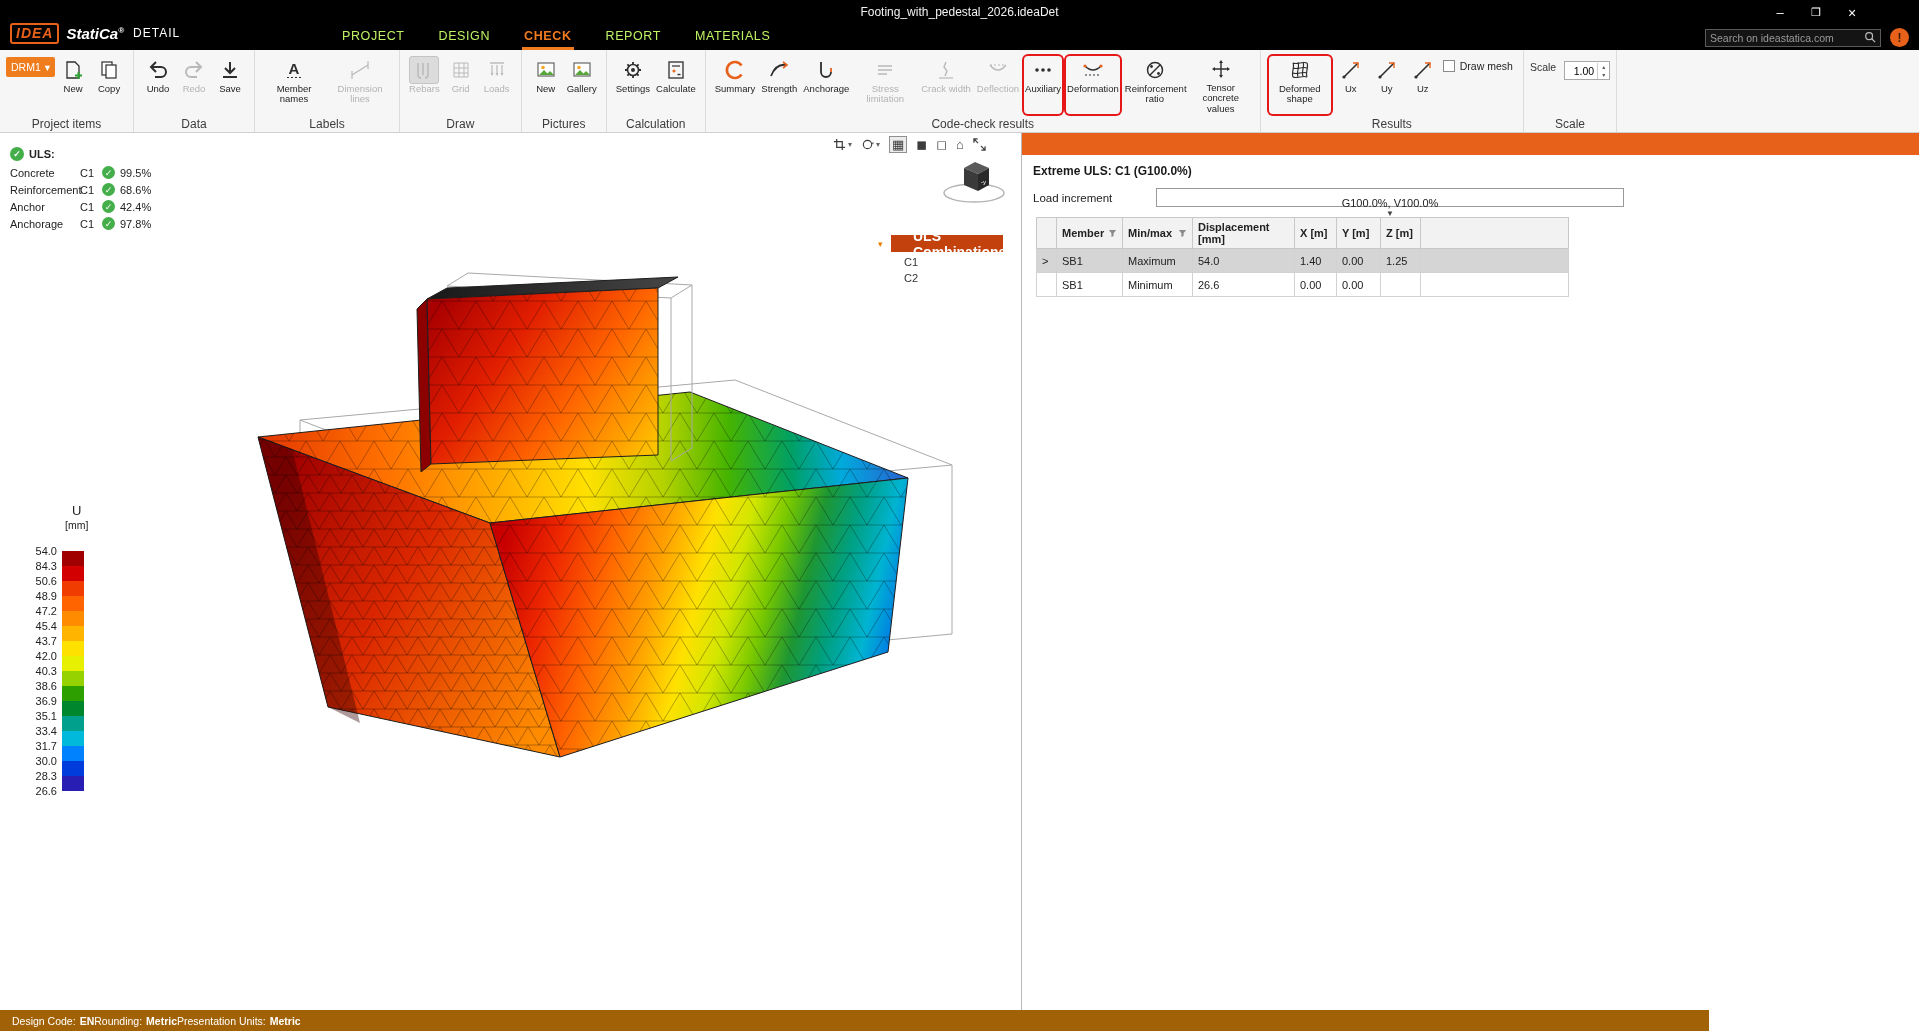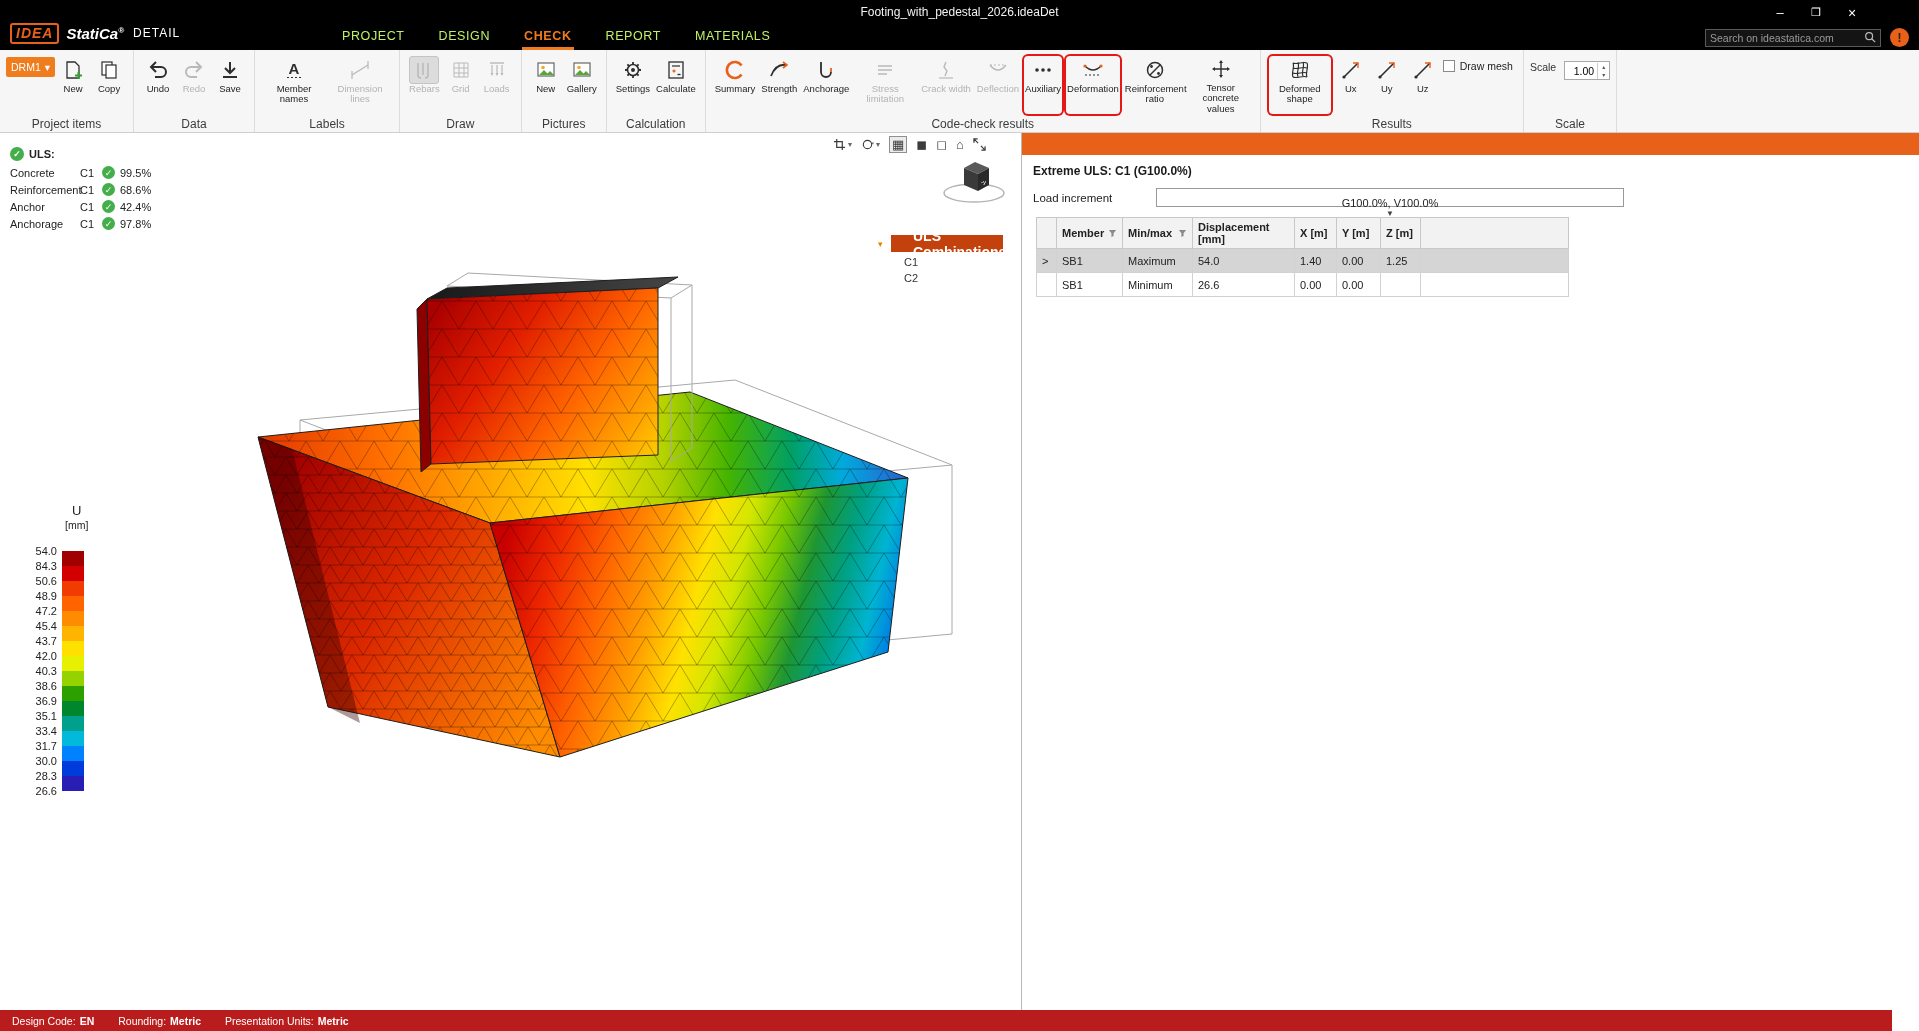--- a/index.html
+++ b/index.html
@@ -79,21 +79,21 @@
   .combo-select .caret{font-size:8px;color:#444;}
   .rtable{border-collapse:collapse;margin:10px 0 0 14px;table-layout:fixed;}
   .rtable th{background:#f2f2f2;border:1px solid #c8c8c8;font-size:11px;font-weight:bold;color:#222;text-align:left;padding:3px 5px;height:22px;}
   .rtable td{border:1px solid #d2d2d2;font-size:11px;color:#222;padding:4px 5px;height:24px;}
   .rtable tr.selected td{background:#d5d5d5;}
   .thflex{display:flex;align-items:center;justify-content:space-between;gap:3px;}
   .funnel{color:#777;flex:none;}
   .c-exp{width:20px;} .c-member{width:66px;} .c-minmax{width:70px;} .c-disp{width:102px;}
   .c-x{width:42px;} .c-y{width:44px;} .c-z{width:40px;} .c-fill{width:148px;}
   
-  .statusbar{position:absolute;left:0;top:1010px;width:1892px;height:21px;background:#b91c1c;color:#fff;display:flex;align-items:center;gap:24px;padding-left:12px;font-size:10.5px;}
+  .statusbar{position:absolute;left:0;top:1010px;width:1709px;height:21px;background:#a16207;color:#fff;display:flex;align-items:center;padding-left:12px;font-size:10.5px;}
   .statusbar .sv{font-weight:bold;margin-left:4px;}
   .sitem{display:flex;}
 </style>
 </head>
 <body>
 
 <svg width="0" height="0" style="position:absolute">
   <defs>
     <symbol id="i-docplus" viewBox="0 0 22 22">
         <path d="M5 3h8l4 4v12H5z" fill="none" stroke="currentColor" stroke-width="1.3"></path>

